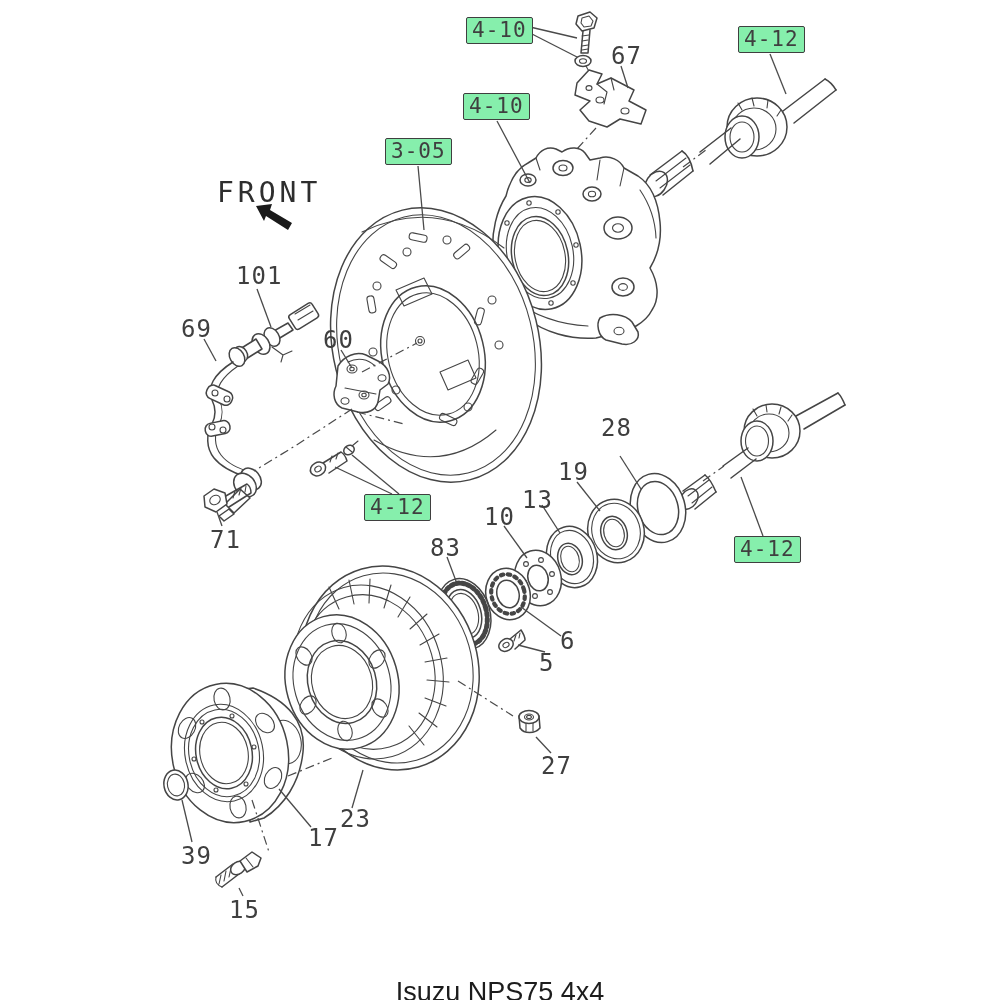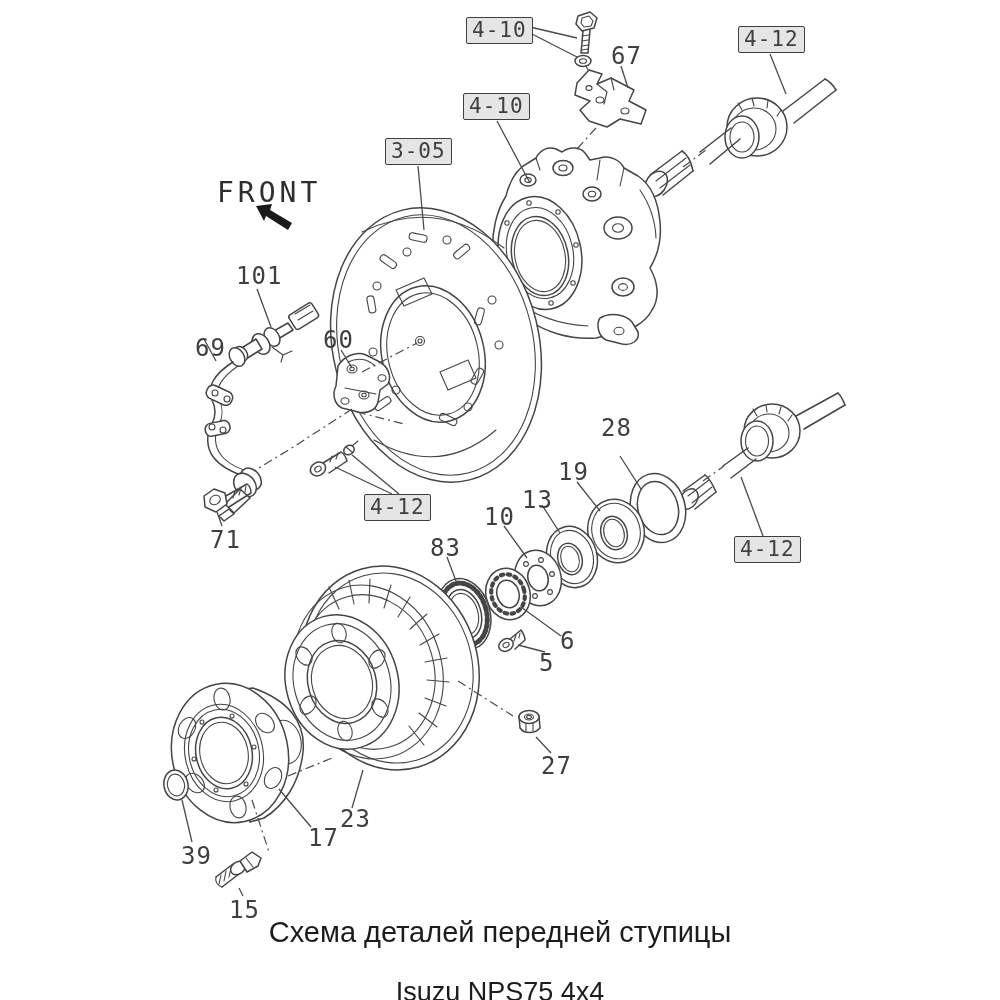--- a/index.html
+++ b/index.html
@@ -5,21 +5,21 @@
   html,body{margin:0;padding:0;background:#fff;}
   #stage{position:relative;width:1000px;height:1000px;background:#ffffff;overflow:hidden;
          font-family:"DejaVu Sans Mono", "Liberation Sans", monospace;}
   #art{position:absolute;left:0;top:0;}
   .ln{stroke:#454545;stroke-width:1.5;fill:none;stroke-linecap:round;stroke-linejoin:round;}
   .lnw{stroke:#454545;stroke-width:1.5;fill:#ffffff;stroke-linejoin:round;}
   .thin{stroke-width:1.1;}
   .leader{stroke:#4a4a4a;stroke-width:1.3;fill:none;}
   .dashdot{stroke:#4a4a4a;stroke-width:1.2;fill:none;stroke-dasharray:9 4 2 4;}
   .labels{position:absolute;left:0;top:0;width:1000px;height:1000px;pointer-events:none;}
-  .ref-box{position:absolute;border:1.8px solid #3f3f3f;background:#e5e5e5;color:#3f3f3f;
+  .ref-box{position:absolute;border:1.8px solid #3f3f3f;background:#86efac;color:#3f3f3f;
            font-size:21px;line-height:23px;padding:1px 5px;letter-spacing:1px;border-radius:2px;
            font-family:"DejaVu Sans Mono",monospace;}
   .part-num{position:absolute;color:#3f3f3f;font-size:24px;letter-spacing:1px;
             font-family:"DejaVu Sans Mono",monospace;}
   .front-lbl{position:absolute;color:#2e2e2e;font-size:28px;letter-spacing:4px;
              font-family:"DejaVu Sans Mono",monospace;}
   .caption{position:absolute;width:1000px;text-align:center;color:#1c1c1c;
            font-family:"Liberation Sans",sans-serif;}
   .cap1{top:916px;font-size:29px;}
   .cap2{top:977px;font-size:27px;}
@@ -348,35 +348,34 @@
 
 <div class="labels" id="labels-layer">
       <div class="ref-box" style="left: 466px; top: 17px;">4-10</div>
       <div class="ref-box" style="left: 738px; top: 26px;">4-12</div>
       <div class="ref-box" style="left: 463px; top: 93px;">4-10</div>
       <div class="ref-box" style="left: 385px; top: 138px;">3-05</div>
       <div class="ref-box" style="left: 364px; top: 494px;">4-12</div>
       <div class="ref-box" style="left: 734px; top: 536px;">4-12</div>
       <div class="part-num" style="left: 611px; top: 42px;">67</div>
       <div class="part-num" style="left: 236px; top: 262px;">101</div>
-      <div class="part-num" style="left: 195px; top: 315px; margin-top: 19px;">69</div>
+      <div class="part-num" style="left: 181px; top: 315px;">69</div>
       <div class="part-num" style="left: 323px; top: 326px;">60</div>
       <div class="part-num" style="left: 601px; top: 414px;">28</div>
       <div class="part-num" style="left: 558px; top: 458px;">19</div>
       <div class="part-num" style="left: 522px; top: 486px;">13</div>
       <div class="part-num" style="left: 484px; top: 503px;">10</div>
       <div class="part-num" style="left: 430px; top: 534px;">83</div>
       <div class="part-num" style="left: 210px; top: 526px;">71</div>
       <div class="part-num" style="left: 560px; top: 627px;">6</div>
       <div class="part-num" style="left: 539px; top: 649px;">5</div>
       <div class="part-num" style="left: 541px; top: 752px;">27</div>
       <div class="part-num" style="left: 340px; top: 805px;">23</div>
       <div class="part-num" style="left: 308px; top: 824px;">17</div>
       <div class="part-num" style="left: 181px; top: 842px;">39</div>
       <div class="part-num" style="left: 229px; top: 896px;">15</div>
     </div>
 
 <div class="front-lbl" style="left:217px;top:176px;">FRONT</div>
 
-<div class="caption cap1">Схема деталей передней ступицы</div>
 <div class="caption cap2">Isuzu NPS75 4x4</div>
 
 </div>
 
 </body></html>

